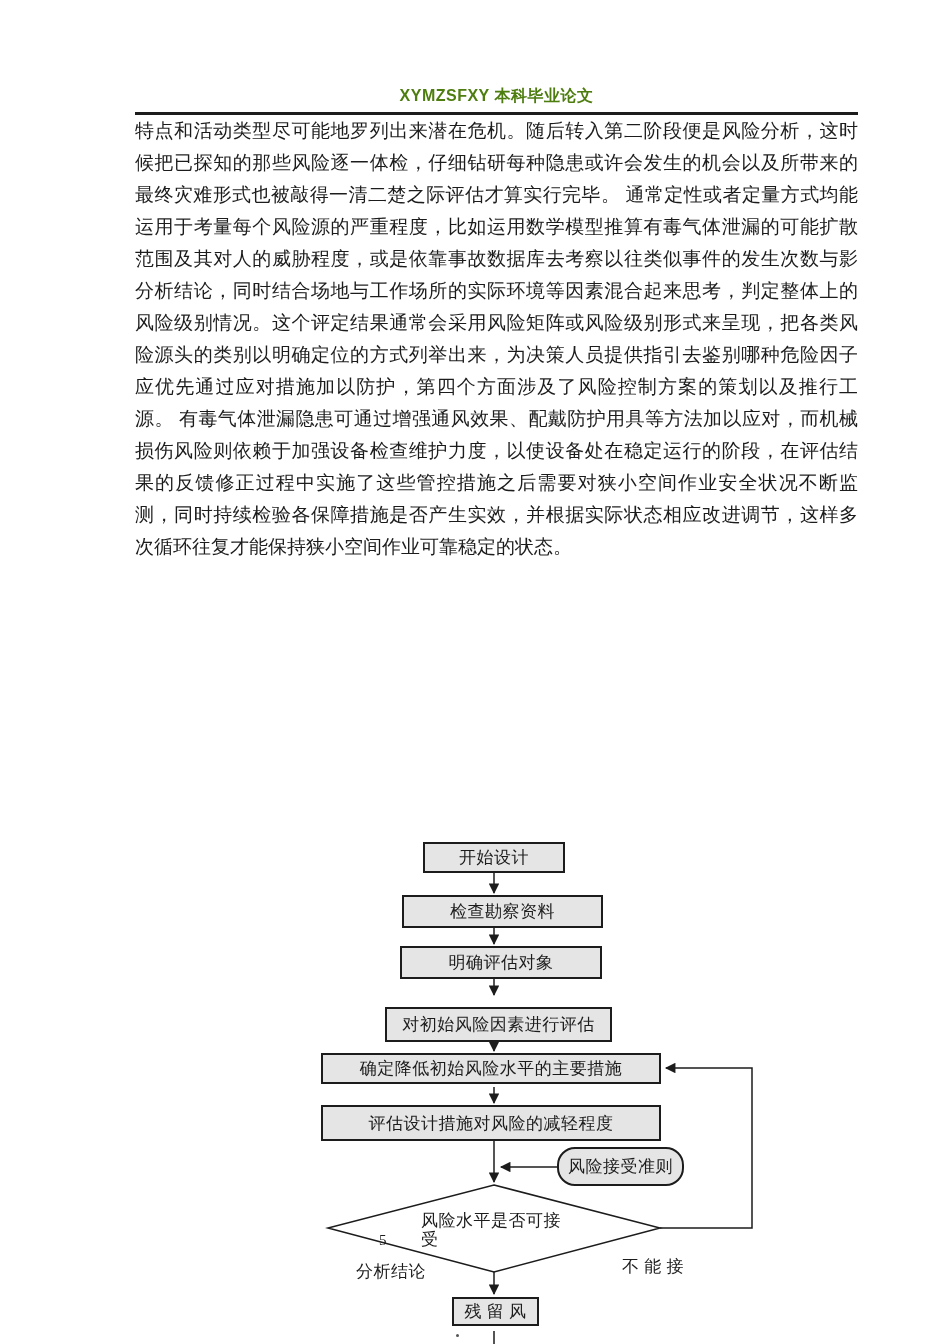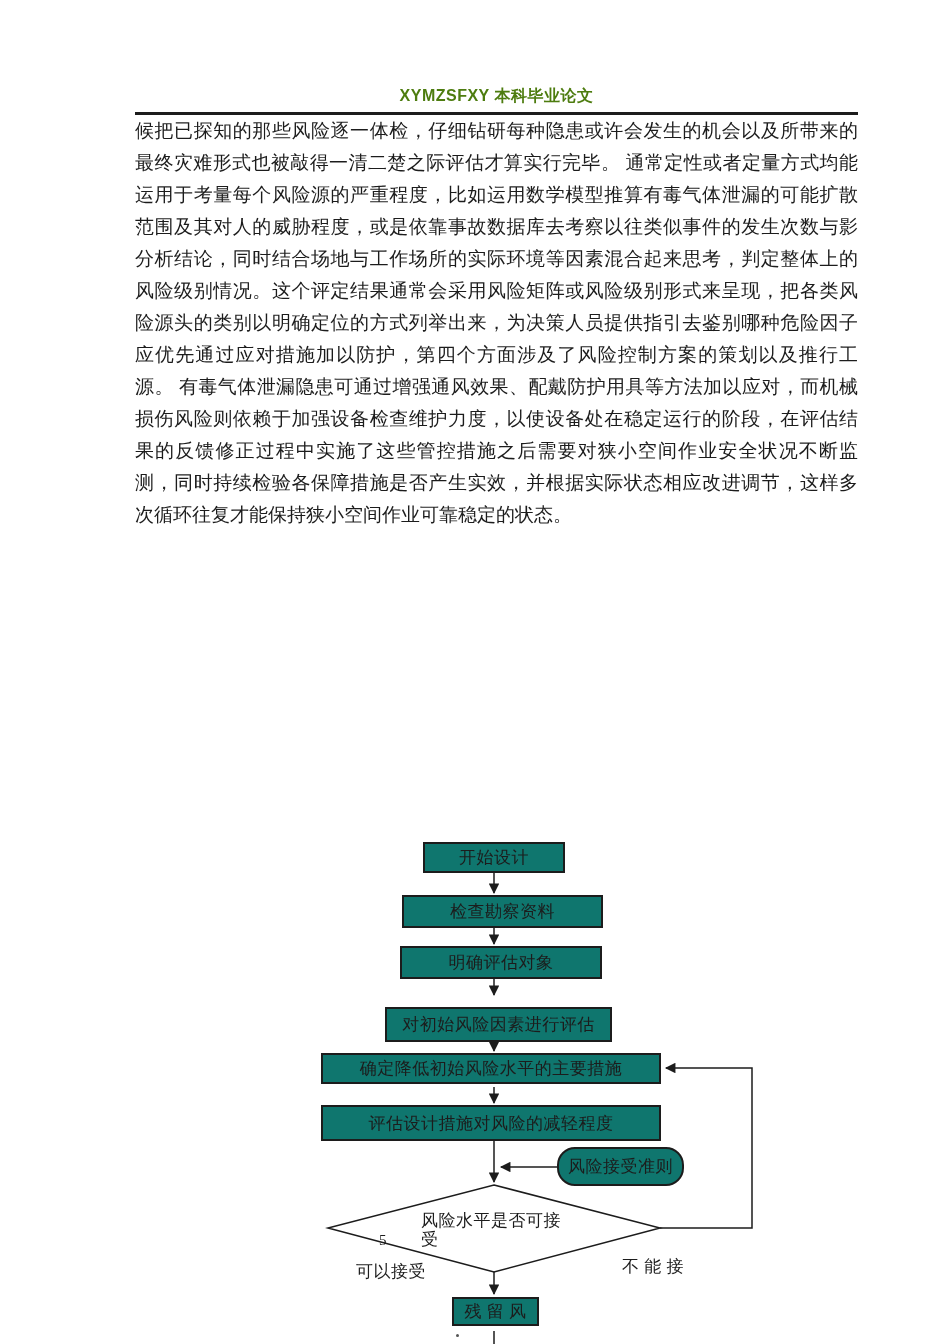--- a/index.html
+++ b/index.html
@@ -34,21 +34,21 @@
     text-justify:inter-character;
     white-space:normal;
     height:32px;overflow:hidden;
   }
   .body-line:last-child{text-align-last:left;}
   
   .flow-svg{position:absolute;left:0;top:0;width:950px;height:1344px;}
   .flow-box{
     position:absolute;
     border:2px solid #1c1c1c;
-    background:#0f766e;
+    background:#e5e5e5;
     display:flex;align-items:center;justify-content:center;
     font-size:17px;letter-spacing:.5px;
     box-sizing:border-box;
   }
   .box-start  {left:423px;top:842px;width:142px;height:31px;}
   .box-check  {left:402px;top:895px;width:201px;height:33px;}
   .box-object {left:400px;top:946px;width:202px;height:33px;}
   .box-initial{left:385px;top:997px;width:227px;height:35px;margin-top:10px;}
   .box-measure{left:321px;top:1053px;width:340px;height:31px;}
   .box-reduce {left:321px;top:1105px;width:340px;height:36px;}
@@ -65,20 +65,21 @@
 </style>
 </head>
 <body>
 
 <div class="page">
 
   <div class="header-title">XYMZSFXY 本科毕业论文</div>
   <div class="header-rule"></div>
 
   <div class="body-text">
+      <div class="body-line">特点和活动类型尽可能地罗列出来潜在危机。随后转入第二阶段便是风险分析，这时</div>
       <div class="body-line">候把已探知的那些风险逐一体检，仔细钻研每种隐患或许会发生的机会以及所带来的</div>
       <div class="body-line">最终灾难形式也被敲得一清二楚之际评估才算实行完毕。 通常定性或者定量方式均能</div>
       <div class="body-line">运用于考量每个风险源的严重程度，比如运用数学模型推算有毒气体泄漏的可能扩散</div>
       <div class="body-line">范围及其对人的威胁程度，或是依靠事故数据库去考察以往类似事件的发生次数与影</div>
       <div class="body-line">分析结论，同时结合场地与工作场所的实际环境等因素混合起来思考，判定整体上的</div>
       <div class="body-line">风险级别情况。这个评定结果通常会采用风险矩阵或风险级别形式来呈现，把各类风</div>
       <div class="body-line">险源头的类别以明确定位的方式列举出来，为决策人员提供指引去鉴别哪种危险因子</div>
       <div class="body-line">应优先通过应对措施加以防护，第四个方面涉及了风险控制方案的策划以及推行工</div>
       <div class="body-line">源。 有毒气体泄漏隐患可通过增强通风效果、配戴防护用具等方法加以应对，而机械</div>
       <div class="body-line">损伤风险则依赖于加强设备检查维护力度，以使设备处在稳定运行的阶段，在评估结</div>
@@ -130,18 +131,18 @@
     <span>风险接受准则</span>
   </div>
   <div class="flow-box box-residual">
     <span>残 留 风</span>
   </div>
 
   <div class="decision-label">
     <div>风险水平是否可接</div>
     <div>受</div>
   </div>
-  <div class="branch-yes">可以接受</div>
+  <div class="branch-yes">分析结论</div>
   <div class="branch-no">不 能 接</div>
   <div class="page-number">5</div>
   <div class="stray-dot"></div>
 
 </div>
 
 </body></html>

